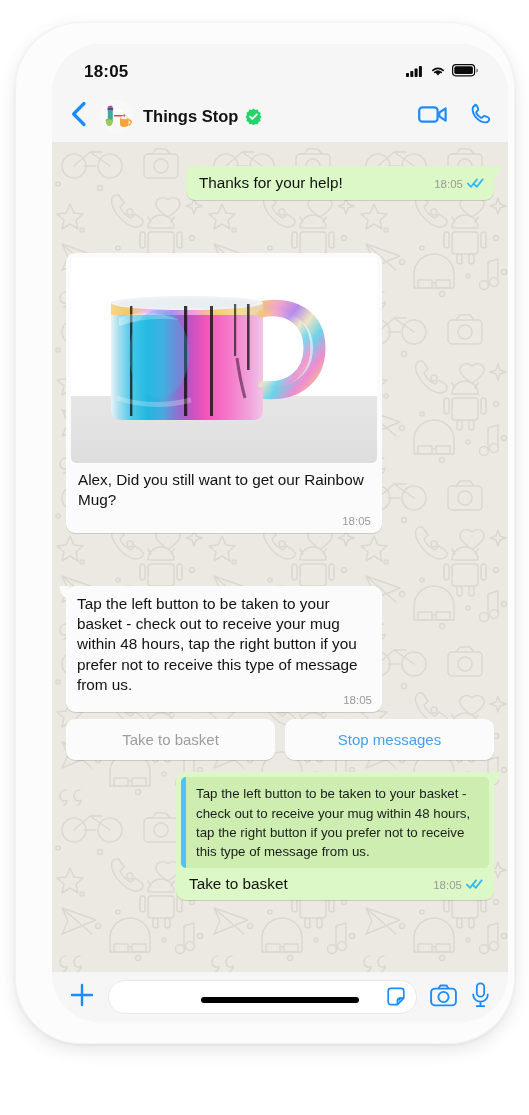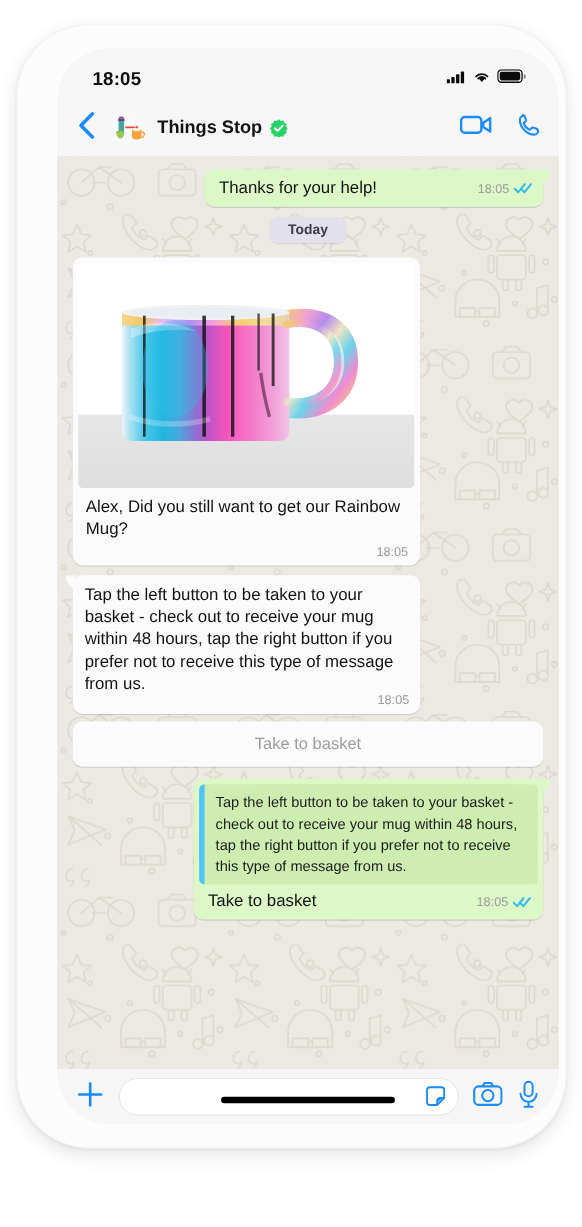--- a/index.html
+++ b/index.html
@@ -104,31 +104,31 @@
     opacity: 1;
   }
   #messages {
     position: relative;
     padding: 12px 14px 10px 14px;
     height: 100%;
   }
 
   
   .row { display: flex; margin-bottom: 9px; }
-  .row.out { justify-content: flex-end; }
+  .row.out { justify-content: flex-end; margin-top: 12px; }
   .row.in  { justify-content: flex-start; }
 
   .bubble {
     position: relative;
     border-radius: 9px;
     box-shadow: 0 1px 0.5px rgba(0,0,0,0.13);
     max-width: 330px;
   }
   .bubble.out { background: #dcf8c6; }
-  .bubble.in  { background: #fbfbfb; }
+  .bubble.in  { background: #fbfbfb; margin-top: 44px; }
 
   .tail { position: absolute; top: 0; width: 11px; height: 16px; }
   .tail.right { right: -8px; }
   .tail.left  { left: -8px; }
 
   .bubble-text {
     font-size: 15.3px; line-height: 1.33;
     color: #121212; padding: 7px 11px 5px 11px;
     word-wrap: break-word;
   }
@@ -424,23 +424,20 @@
                   <svg width="17" height="12" viewBox="0 0 18 12">
                     <path d="M1 6.6 L4.4 10 L10.6 2.2" stroke="#34b7f1" stroke-width="1.9" fill="none" stroke-linecap="round" stroke-linejoin="round"></path>
                     <path d="M7 6.6 L10.4 10 L16.6 2.2" stroke="#34b7f1" stroke-width="1.9" fill="none" stroke-linecap="round" stroke-linejoin="round"></path>
                   </svg>
                 </span>
               </span>
             </div>
           </div>
         </div>
 
-        <div id="divider-row">
-          <div id="today-pill">Today</div>
-        </div>
 
         <div class="row in">
           <div class="bubble in" id="bubble-image">
             <div id="product-image">
               <svg width="306" height="205" viewBox="0 0 306 205">
                 <defs>
                   <linearGradient id="mugBody" x1="0" y1="0" x2="1" y2="0">
                     <stop offset="0.00" stop-color="#eaf3f7"></stop>
                     <stop offset="0.05" stop-color="#a9dff0"></stop>
                     <stop offset="0.13" stop-color="#4fc9e8"></stop>
@@ -519,20 +516,21 @@
             </svg>
             <div class="bubble-text">Tap the left button to be taken to your basket - check out to receive your mug within 48 hours, tap the right button if you prefer not to receive this type of message from us.</div>
             <div class="meta">
               <span>18:05</span>
             </div>
           </div>
         </div>
 
         <div id="action-buttons">
           <div class="action-btn disabled">Take to basket</div>
+          <div class="action-btn primary">Stop messages</div>
         </div>
 
         <div class="row out">
           <div class="bubble out" id="bubble-reply">
             <svg class="tail right" viewBox="0 0 11 16">
               <path d="M0 0 H9 Q11 6 2 13 Q3 5 0 2 Z" fill="#dcf8c6"></path>
             </svg>
             <div id="quote-box">
               <div id="quote-bar"></div>
               <div id="quote-text">Tap the left button to be taken to your basket - check out to receive your mug within 48 hours, tap the right button if you prefer not to receive this type of message from us.</div>

